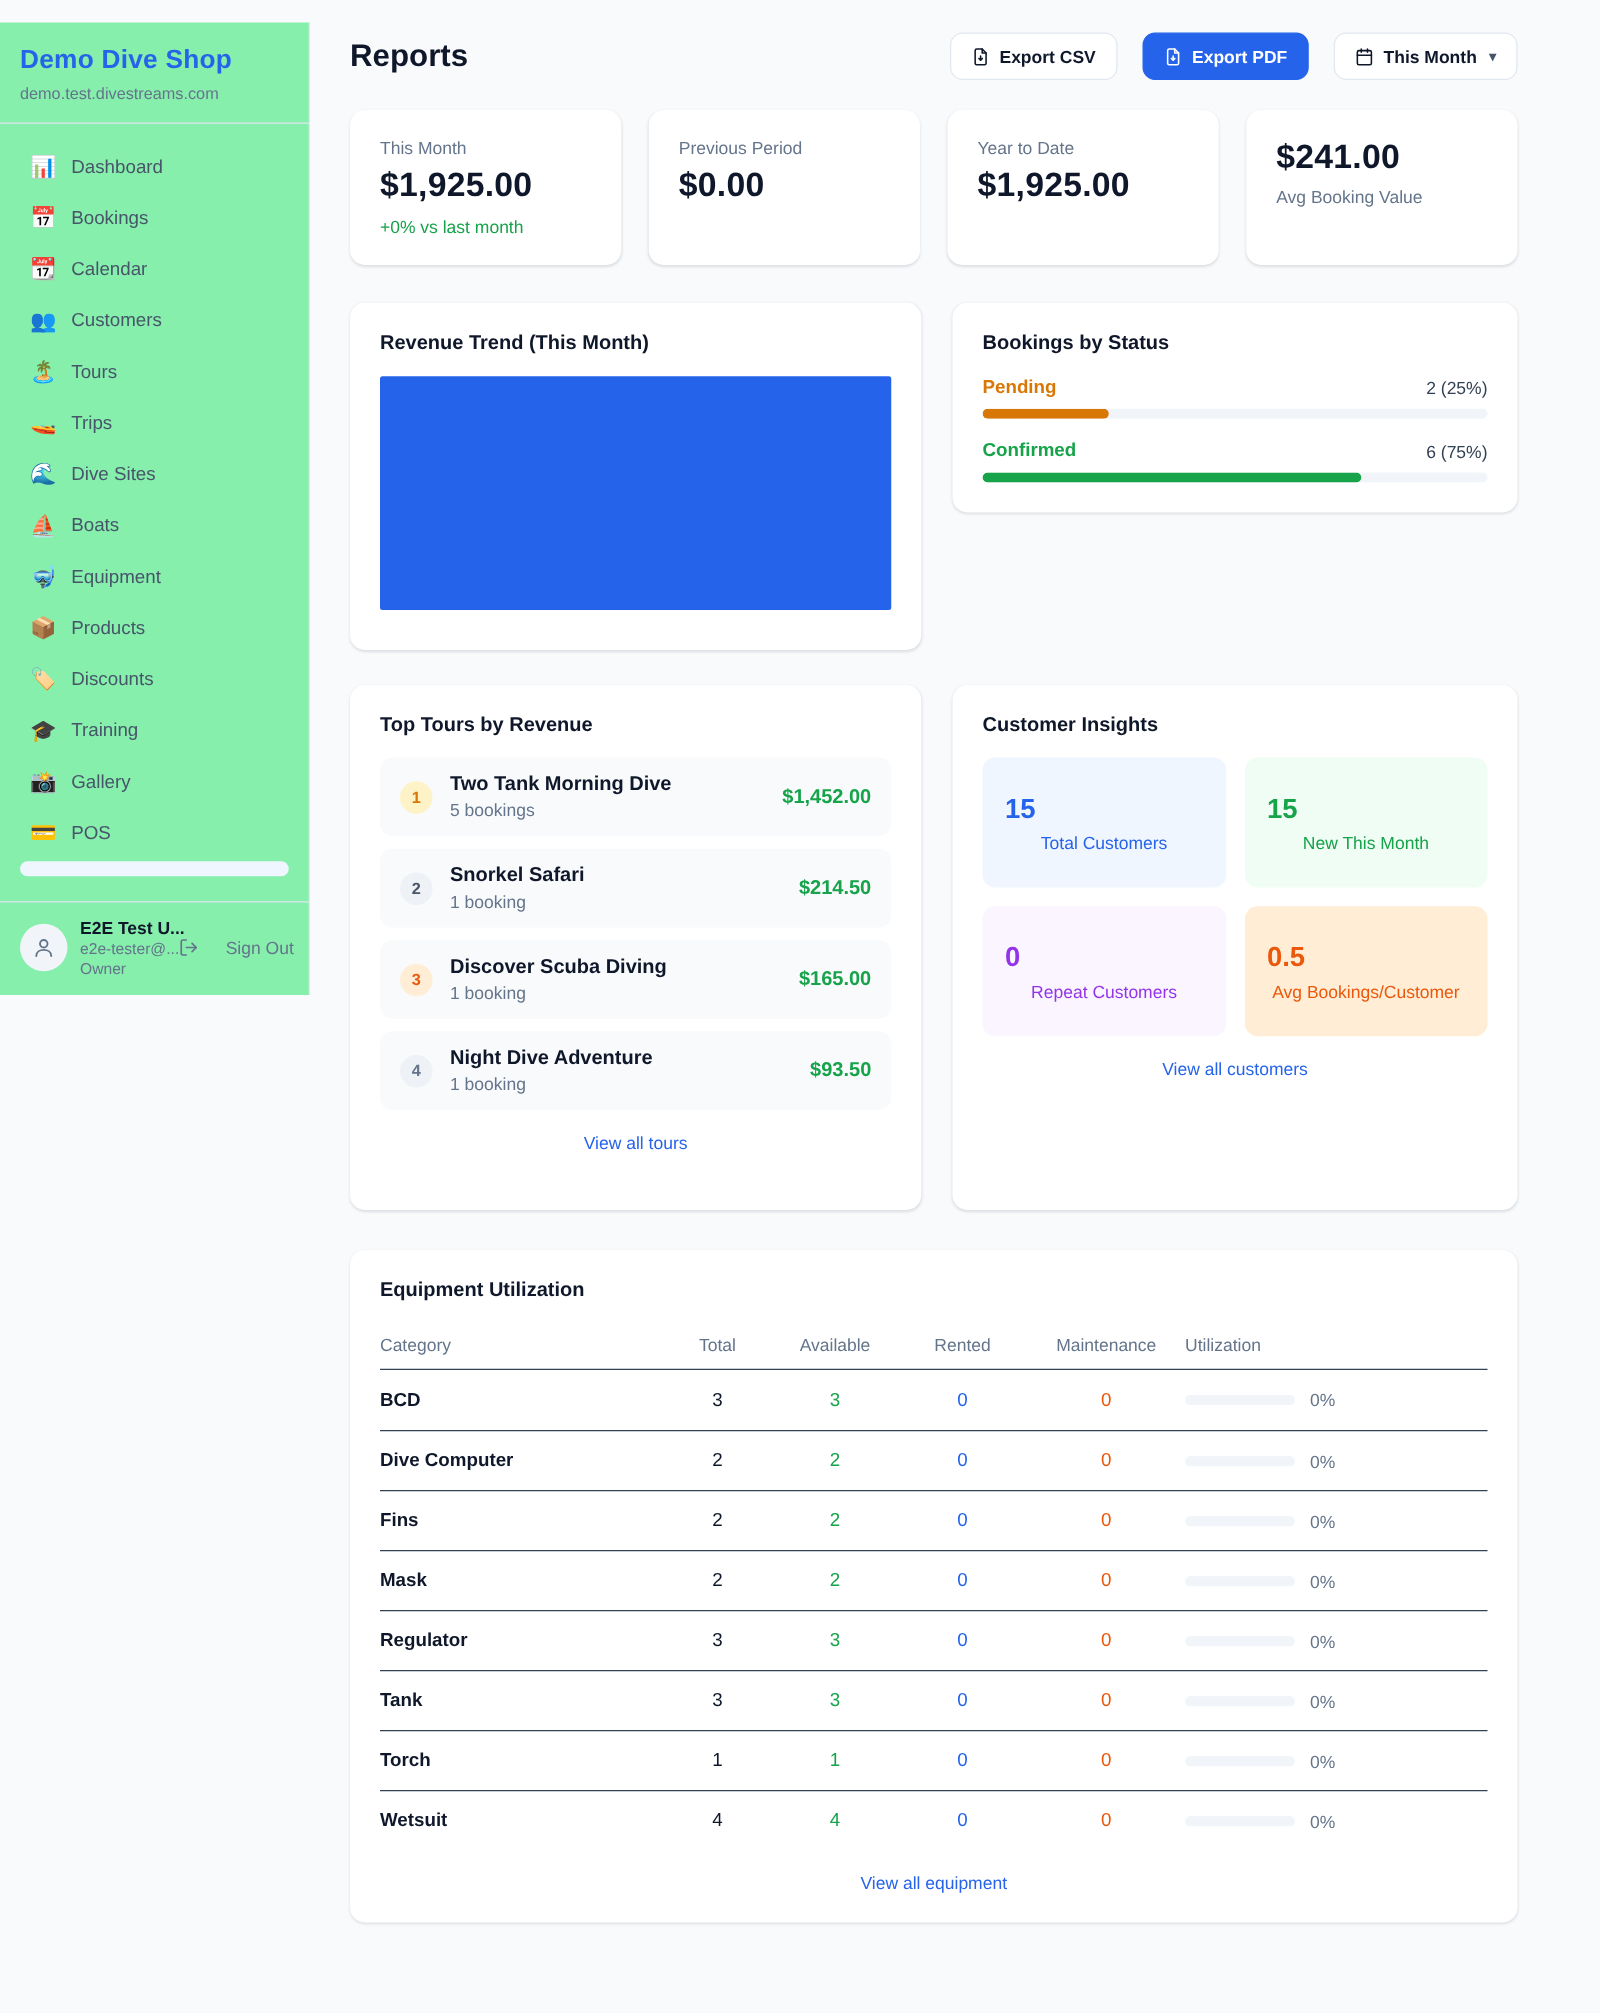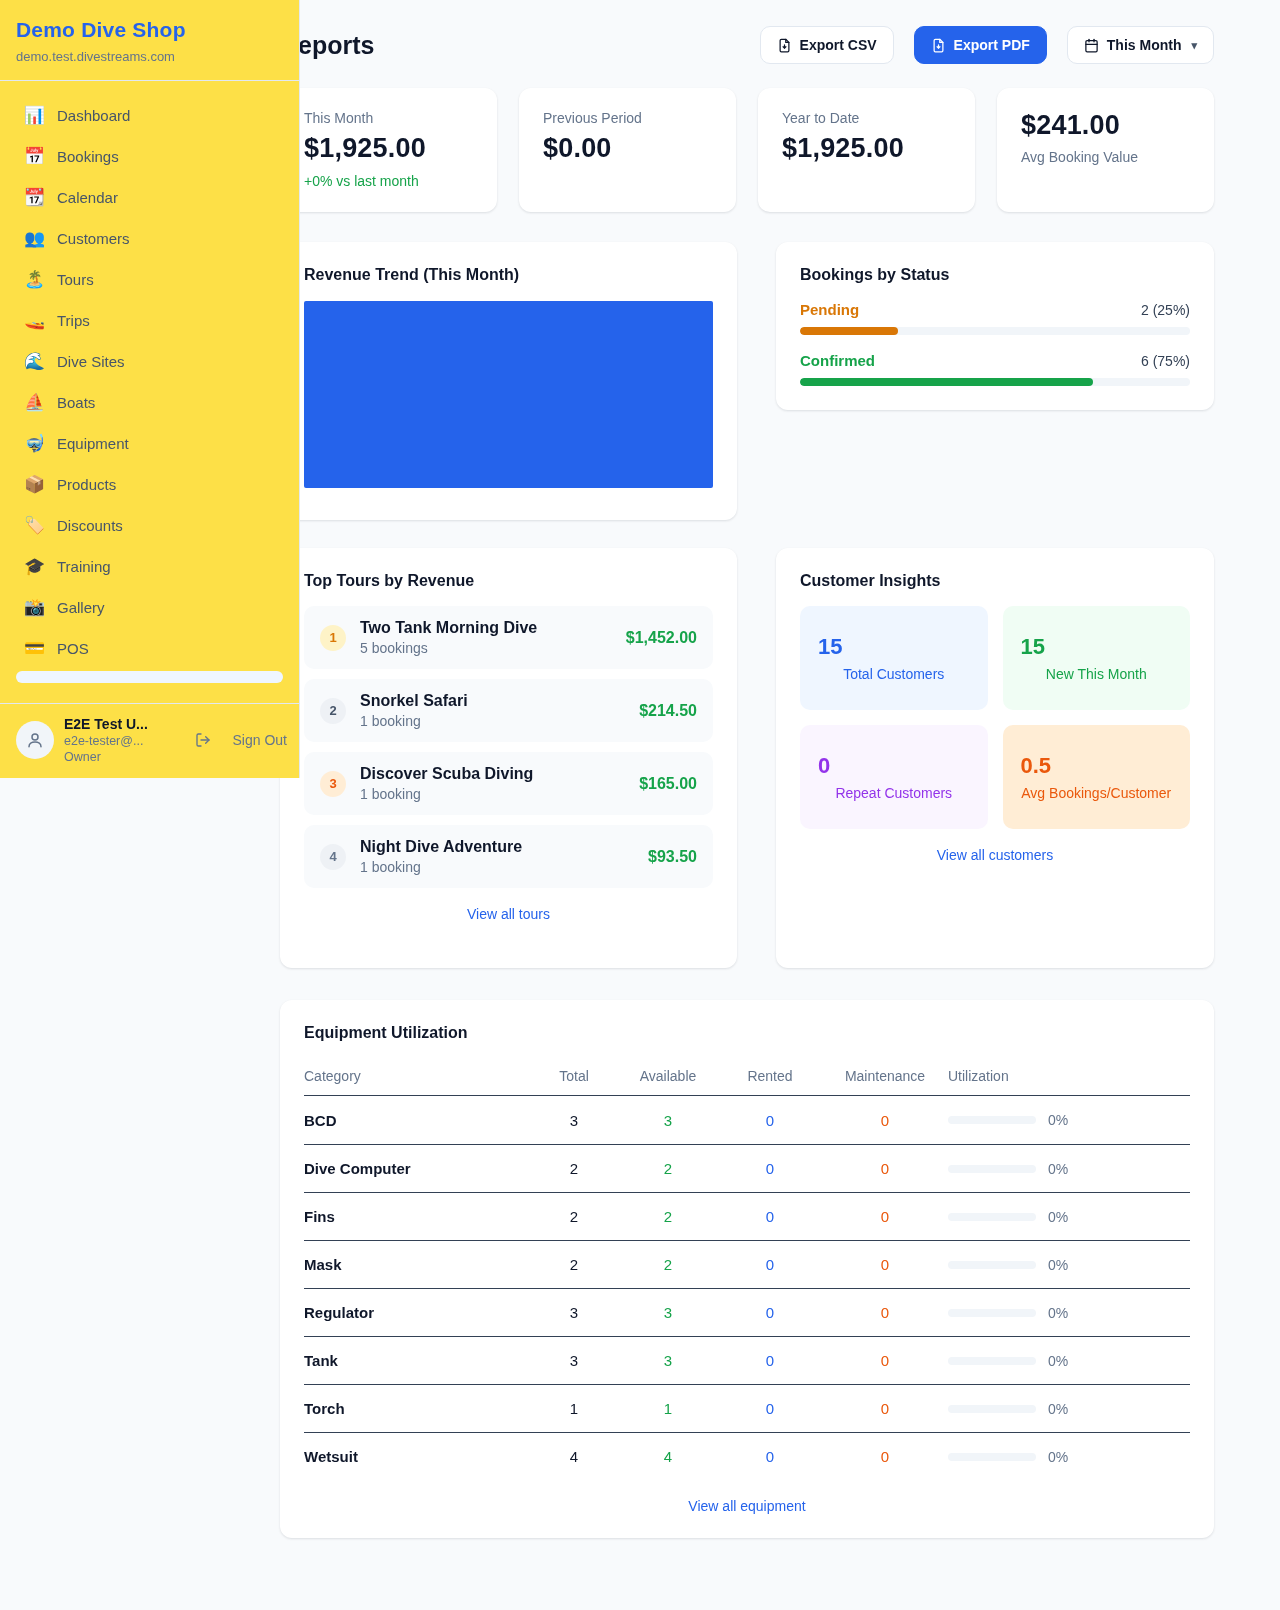--- a/index.html
+++ b/index.html
@@ -6,22 +6,22 @@
   html,body { width:1280px; height:1610px; }
   body {
     font-family:"Liberation Sans", sans-serif;
     background:#f8fafc;
     color:#0f172a;
     position:relative;
     overflow:hidden;
   }
   
   .sidebar {
-    position:absolute; left:0; top:0; width:300px; height:778px;
-    background:#fde047; border-right:1px solid #e2e8f0;
+    position:absolute; left:0; top:18px; width:248px; height:778px;
+    background:#86efac; border-right:1px solid #e2e8f0;
     display:flex; flex-direction:column;
   }
   .brand-block { padding:18px 16px 16px; border-bottom:1px solid #e2e8f0; }
   .brand { color:#2563eb; font-size:21px; font-weight:bold; letter-spacing:.2px; }
   .domain { color:#64748b; font-size:13px; margin-top:7px; }
   .nav { flex:1; padding:14px 8px 0; overflow:hidden; }
   .nav-item {
     display:flex; align-items:center; gap:13px;
     padding:10px 16px; border-radius:8px;
     color:#475569; font-size:15px; cursor:pointer;
@@ -61,21 +61,21 @@
     background:#fff; border-radius:12px;
     box-shadow:0 1px 3px rgba(15,23,42,.07), 0 1px 2px rgba(15,23,42,.05);
   }
   .stat-grid { display:grid; grid-template-columns:repeat(4,1fr); gap:22px; margin-bottom:30px; }
   .stat-card { padding:22px 24px; min-height:124px; }
   .stat-label { color:#64748b; font-size:14px; }
   .stat-value { color:#0f172a; font-size:27px; font-weight:bold; margin-top:7px; letter-spacing:.2px; }
   .stat-delta { color:#16a34a; font-size:14px; margin-top:9px; }
   .stat-card.value-first .stat-value { margin-top:0; }
   .stat-card.value-first .stat-label { margin-top:8px; }
-  .row-2col { display:grid; grid-template-columns:457px 1fr; gap:39px; }
+  .row-2col { display:grid; grid-template-columns:457px 1fr; gap:25px; }
   .card-title { font-size:16px; font-weight:bold; color:#0f172a; }
   
   .revenue-card { padding:24px; height:278px; }
   .revenue-chart { margin-top:17px; height:187px; background:#2563eb; border-radius:2px; }
   
   .status-card { padding:24px; align-self:start; }
   .status-row { margin-top:17px; }
   .status-line { display:flex; align-items:center; justify-content:space-between; }
   .status-label { font-size:15px; font-weight:bold; }
   .status-label.pending { color:#d97706; }

